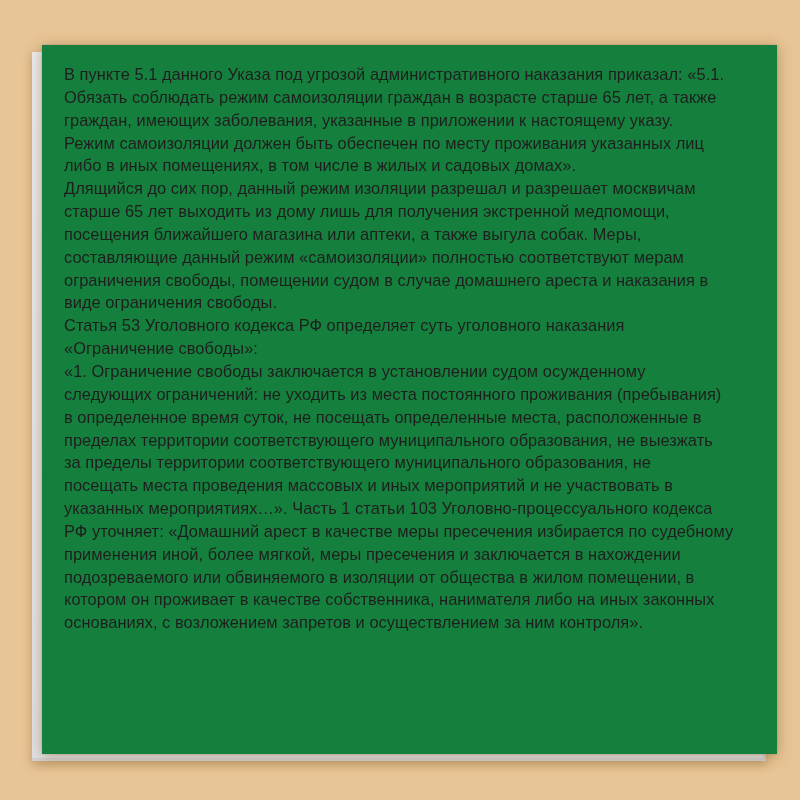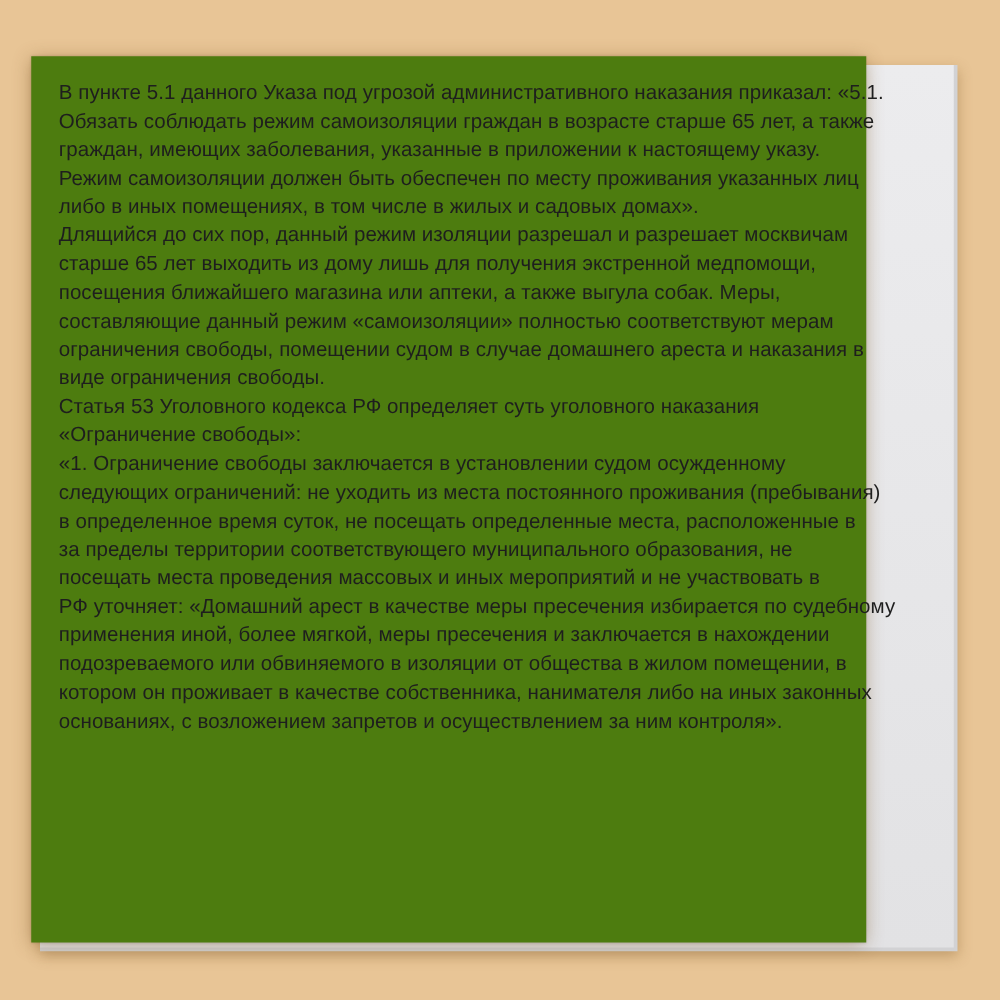--- a/index.html
+++ b/index.html
@@ -23,25 +23,25 @@
     background: #d2d2d4;
     box-shadow: 0 4px 10px rgba(120, 80, 30, 0.35);
   }
   .sheet-back-inner {
     position: absolute;
     left: 0; top: 0; right: 3px; bottom: 3px;
     background: linear-gradient(to bottom, #ececee, #e2e2e4);
   }
   .sheet {
     position: absolute;
-    left: 25px;
+    left: 42px;
     top: 45px;
-    width: 668px;
+    width: 735px;
     height: 709px;
-    background: #4d7c0f;
+    background: #15803d;
     box-shadow: 0 2px 14px rgba(120, 80, 30, 0.45), 0 0 2px rgba(0,0,0,0.15);
   }
   .text-block {
     position: absolute;
     left: 22px;
     top: 18px;
     width: 700px;
   }
   .line {
     display: block;
@@ -71,21 +71,23 @@
     <span class="line">старше 65 лет выходить из дому лишь для получения экстренной медпомощи,</span>
     <span class="line">посещения ближайшего магазина или аптеки, а также выгула собак. Меры,</span>
     <span class="line">составляющие данный режим «самоизоляции» полностью соответствуют мерам</span>
     <span class="line">ограничения свободы, помещении судом в случае домашнего ареста и наказания в</span>
     <span class="line">виде ограничения свободы.</span>
     <span class="line">Статья 53 Уголовного кодекса РФ определяет суть уголовного наказания</span>
     <span class="line">«Ограничение свободы»:</span>
     <span class="line">«1. Ограничение свободы заключается в установлении судом осужденному</span>
     <span class="line">следующих ограничений: не уходить из места постоянного проживания (пребывания)</span>
     <span class="line">в определенное время суток, не посещать определенные места, расположенные в</span>
+    <span class="line">пределах территории соответствующего муниципального образования, не выезжать</span>
     <span class="line">за пределы территории соответствующего муниципального образования, не</span>
     <span class="line">посещать места проведения массовых и иных мероприятий и не участвовать в</span>
+    <span class="line">указанных мероприятиях…». Часть 1 статьи 103 Уголовно-процессуального кодекса</span>
     <span class="line">РФ уточняет: «Домашний арест в качестве меры пресечения избирается по судебному</span>
     <span class="line">применения иной, более мягкой, меры пресечения и заключается в нахождении</span>
     <span class="line">подозреваемого или обвиняемого в изоляции от общества в жилом помещении, в</span>
     <span class="line">котором он проживает в качестве собственника, нанимателя либо на иных законных</span>
     <span class="line">основаниях, с возложением запретов и осуществлением за ним контроля».</span>
   </div>
 </div>
 
 </body></html>

